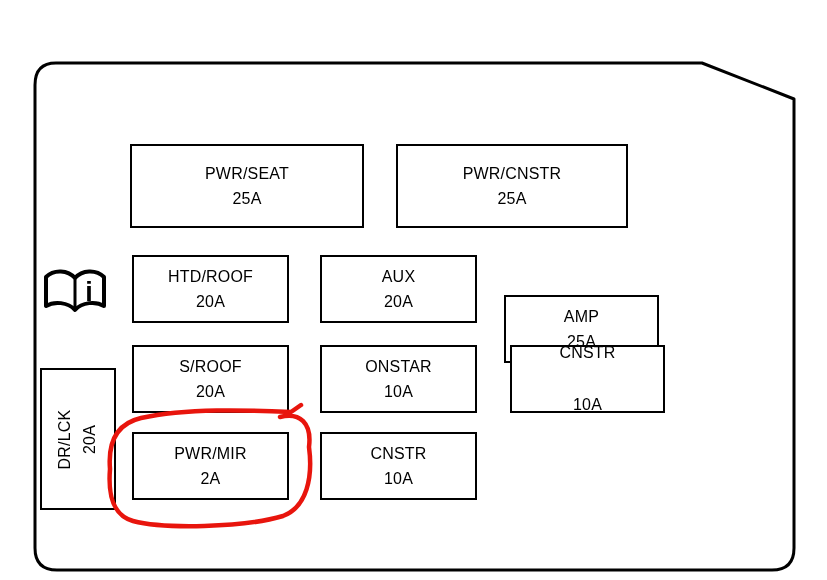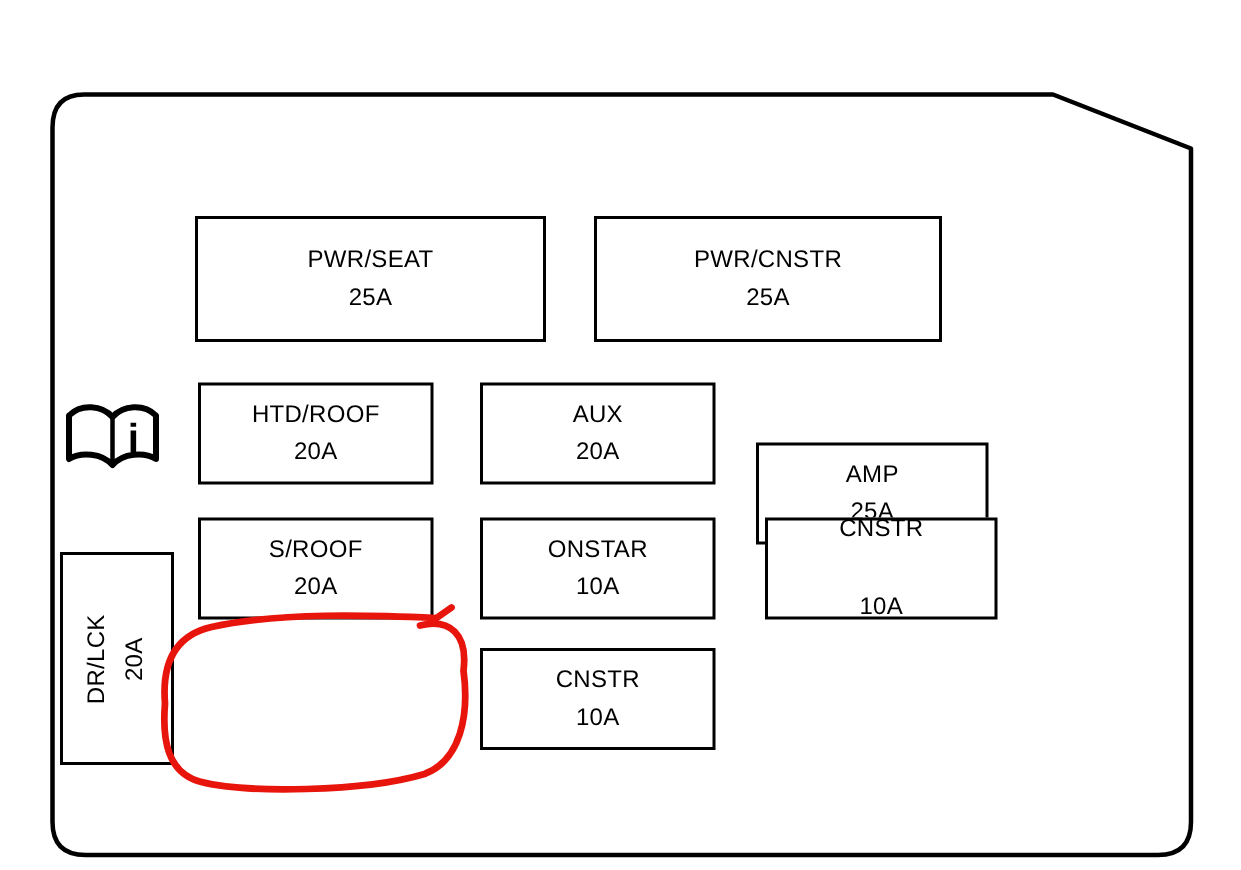--- a/index.html
+++ b/index.html
@@ -94,20 +94,24 @@
   </div>
   <div class="fuse" style="left:320px; top:345px; width:153px; height:64px;">
     <div class="line">ONSTAR</div>
     <div class="line">10A</div>
   </div>
   <div class="fuse" style="left:510px; top:345px; width:151px; height:64px;gap:36px;">
     <div class="line">CNSTR</div>
     <div class="line">10A</div>
   </div>
 
+  <div class="fuse" style="left:132px; top:432px; width:153px; height:64px;">
+    <div class="line">PWR/MIR</div>
+    <div class="line">2A</div>
+  </div>
   <div class="fuse" style="left:320px; top:432px; width:153px; height:64px;">
     <div class="line">CNSTR</div>
     <div class="line">10A</div>
   </div>
 
   <div class="fuse vertical" style="left:40px; top:368px; width:72px; height:138px;">
     <div class="rot">
       <div class="line">DR/LCK</div>
       <div class="line">20A</div>
     </div>

